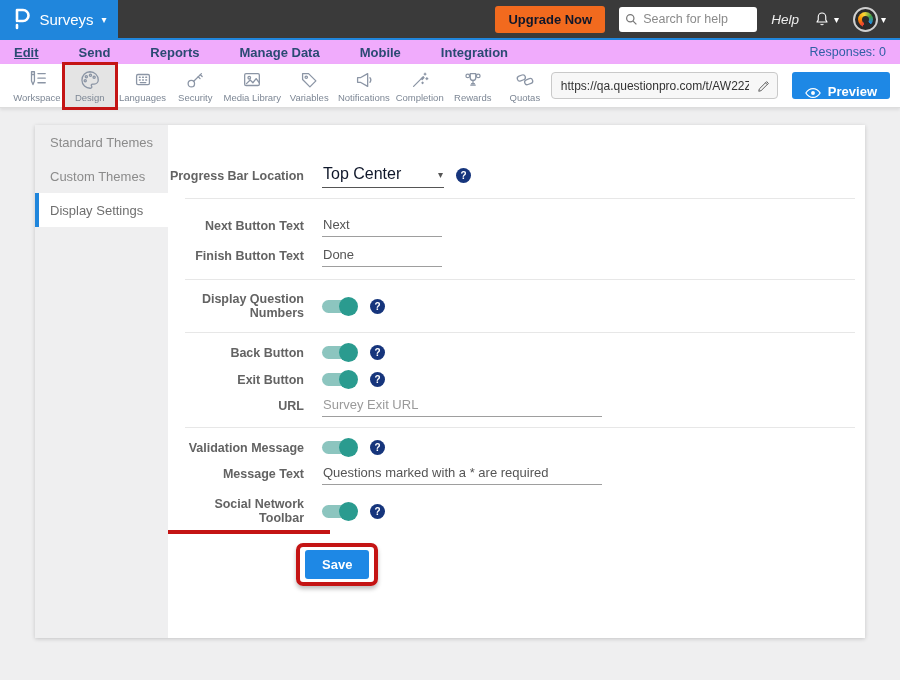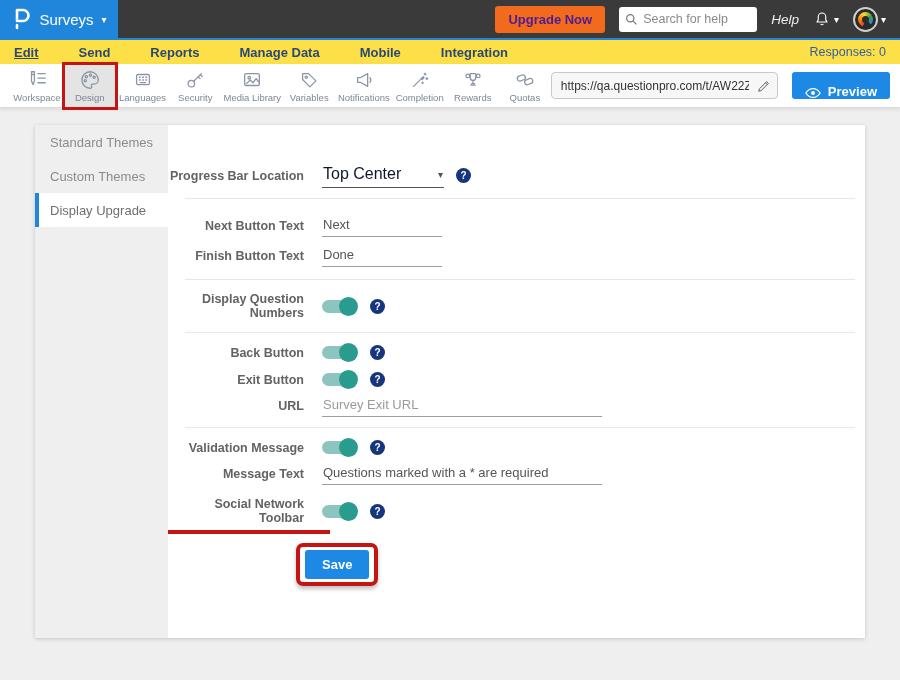--- a/index.html
+++ b/index.html
@@ -10,32 +10,32 @@
   .header { height:38px; background:#3a3a3a; display:flex; align-items:center;gap:8px; }
   .logo-section { width:118px; height:38px; background:#2086dc; display:flex; align-items:center; justify-content:center; gap:8px; cursor:pointer; }
   .logo-glyph { width:20px; height:24px; }
   .logo-section .product { color:#fff; font-size:15px; }
   .caret { font-size:10px; color:#fff; }
   .breadcrumb { display:flex; align-items:center; gap:10px; margin-left:22px; }
   .crumb-parent { color:#7fa9cf; font-size:14px; cursor:pointer; }
   .crumb-sep { color:#9a9a9a; font-size:12px; }
   .crumb-current { color:#f2f2f2; font-size:15px; }
   .header-right { margin-left:auto; display:flex; align-items:center; gap:14px; padding-right:14px; }
-  .upgrade-btn { background:#f26a1e; color:#4c1d95; font-size:13px; font-weight:bold; border:none; border-radius:3px; padding:6px 13px; cursor:pointer;text-align:right; }
+  .upgrade-btn { background:#f26a1e; color:#0f172a; font-size:13px; font-weight:bold; border:none; border-radius:3px; padding:6px 13px; cursor:pointer;text-align:right; }
   .help-search { display:flex; align-items:center; background:#fff; border-radius:3px; height:25px; width:138px; padding:0 6px; gap:5px; }
   .help-search input { border:none; outline:none; width:105px; font-size:12.5px; color:#555; font-family:inherit; }
   .help-search input::placeholder { color:#8a8a8a; }
   .help-label { color:#eee; font-size:13.5px; cursor:pointer;font-style:italic; }
   .bell-wrap, .avatar-wrap { display:flex; align-items:center; gap:3px; cursor:pointer; }
   .avatar { width:25px; height:25px; border-radius:50%; background:#2a2a2a; border:2px solid #cfcfcf; display:flex; align-items:center; justify-content:center; }
   .avatar-core { width:15px; height:15px; border-radius:50%; background:conic-gradient(from 200deg,#e53935,#fb8c00,#fdd835,#43a047,#1e88e5 290deg,#2a2a2a 290deg); position:relative; }
   .avatar-core::after { content:""; position:absolute; left:4px; top:4px; width:7px; height:7px; border-radius:50%; background:#2a2a2a; }
 
   
-  .nav-row { height:26px; background:#fde047; border-top:2px solid #2086dc; display:flex; align-items:center; padding:0 14px; }
+  .nav-row { height:26px; background:#f0abfc; border-top:2px solid #2086dc; display:flex; align-items:center; padding:0 14px; }
   .nav-link { color:#2b4a73; font-size:13px; font-weight:bold; margin-right:40px; cursor:pointer; text-decoration:none; }
   .nav-link.active { text-decoration:underline; }
   .responses { margin-left:auto; color:#2f5fa5; font-size:12.5px; }
 
   
   .toolbar { height:44px; background:#fff; display:flex; align-items:center; padding:0 10px; border-bottom:1px solid #ddd; box-shadow:0 2px 3px rgba(0,0,0,.08); position:relative; z-index:2; }
   .tool-item { display:flex; flex-direction:column; align-items:center; justify-content:center; gap:1px; padding:3px 8px; height:44px; min-width:52px; cursor:pointer; }
   .tool-item svg { width:22px; height:22px; }
   .tool-label { font-size:9.5px; color:#7d8795; white-space:nowrap; }
   .tool-item.selected { background:#e4e4e4; }
@@ -232,21 +232,21 @@
     </button>
   </div>
 </div>
 
 <div class="content">
   <div class="card">
 
     <div class="side-col">
       <div class="side-item">Standard Themes</div>
       <div class="side-item">Custom Themes</div>
-      <div class="side-item active">Display Upgrade</div>
+      <div class="side-item active">Display Settings</div>
     </div>
 
     <div class="main-col">
 
       <div class="row">
         <span class="row-label">Progress Bar Location</span>
         <div class="select-box">
           <span class="select-value">Top Center</span>
           <span class="select-caret">▾</span>
         </div>

